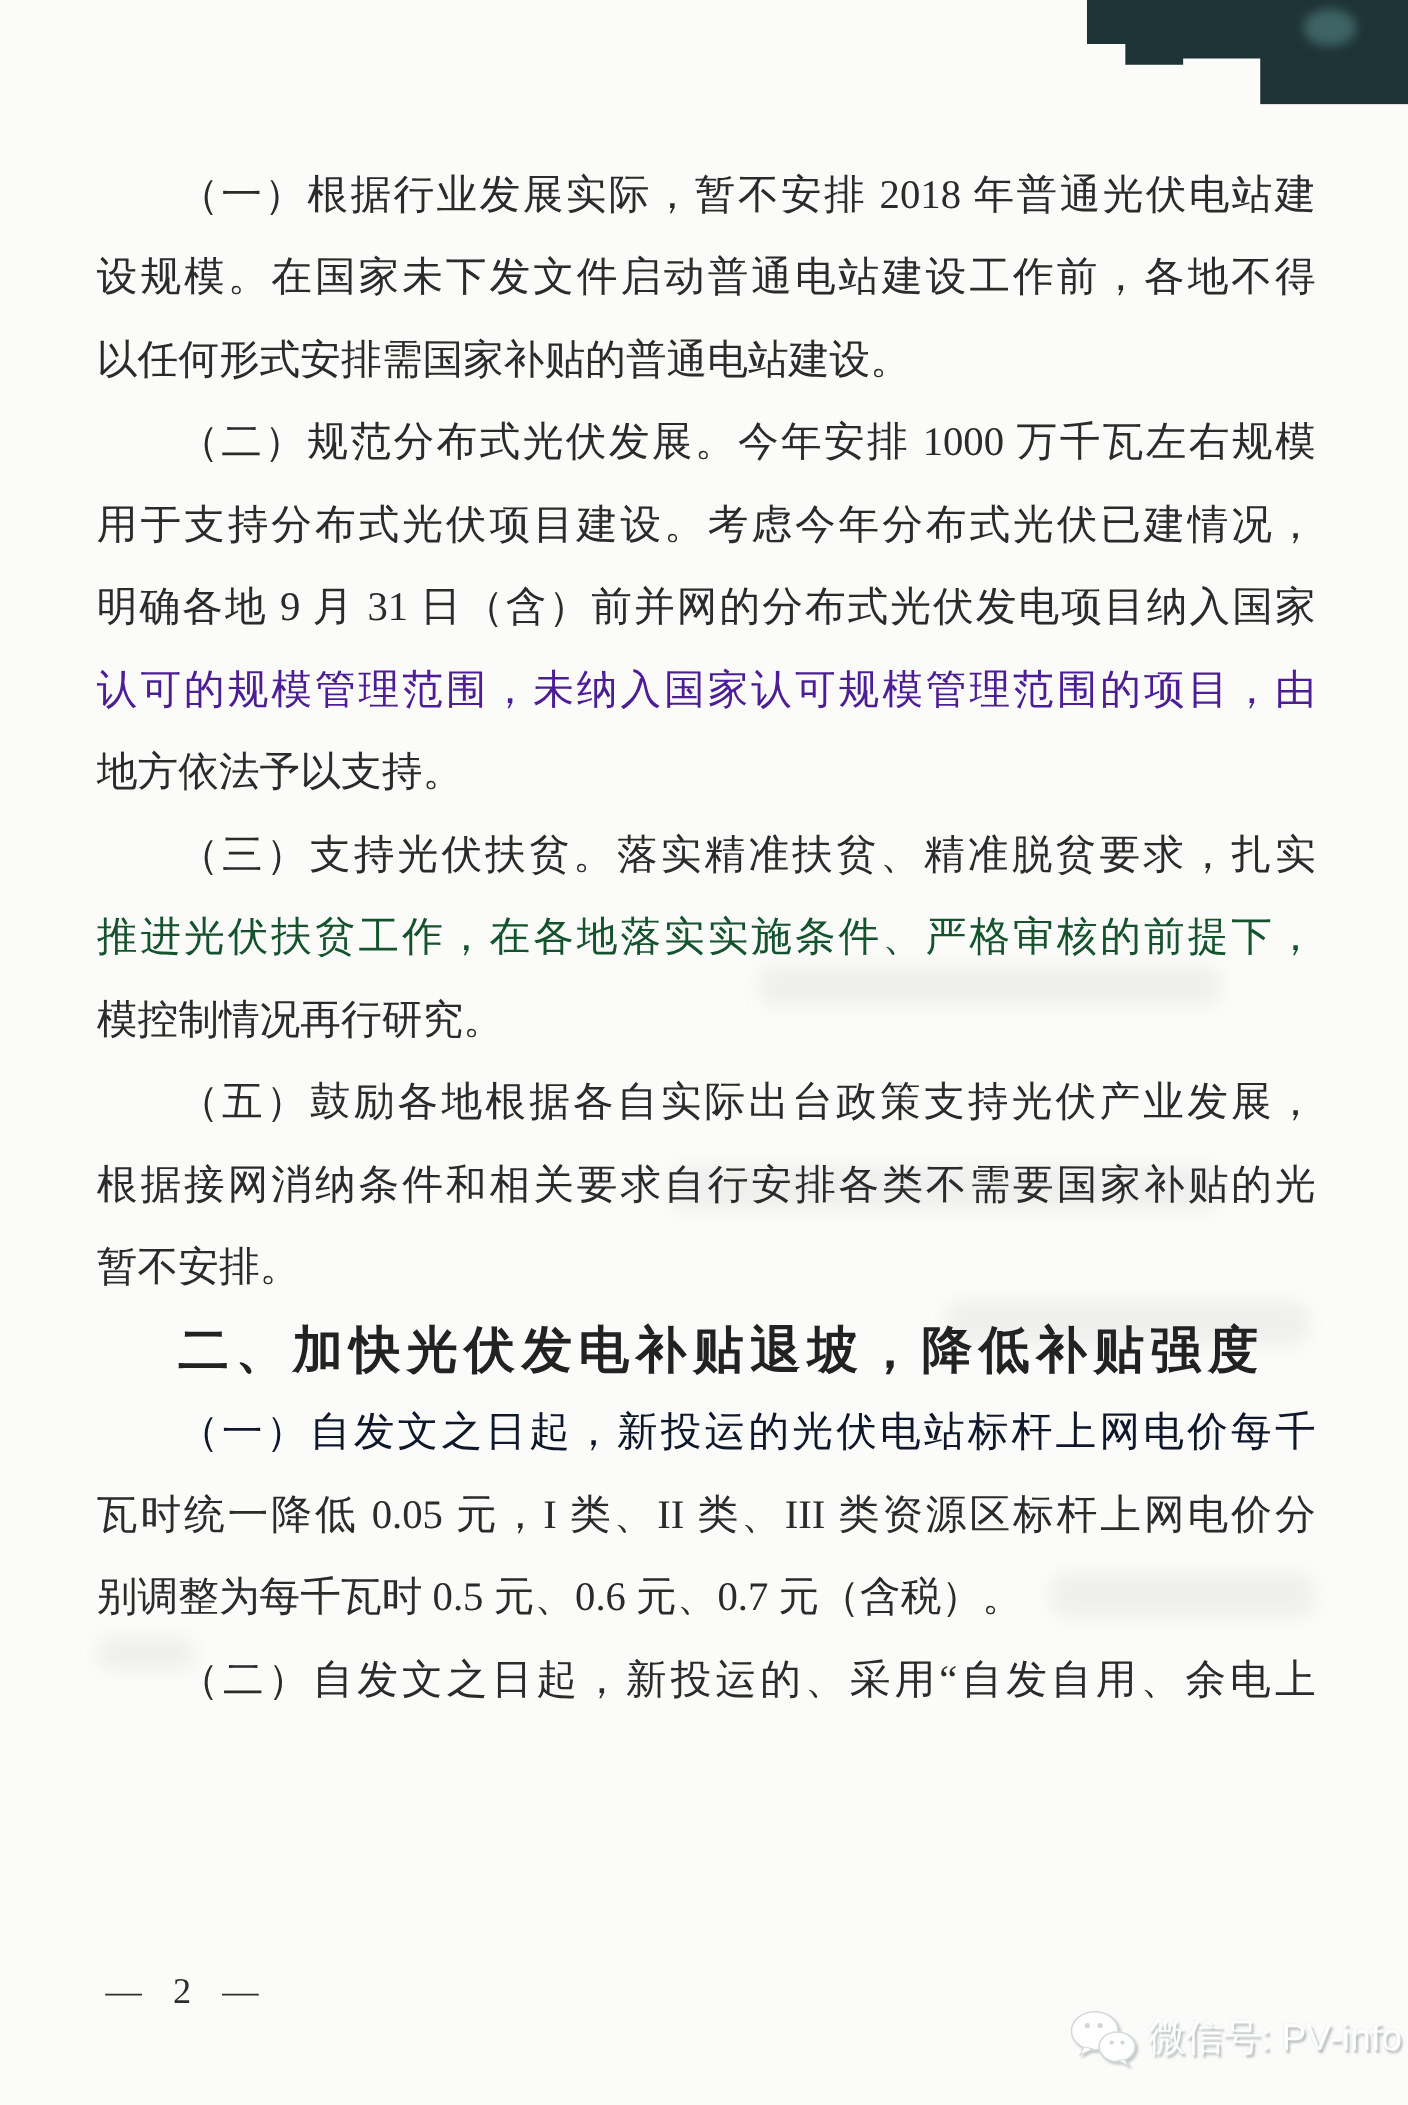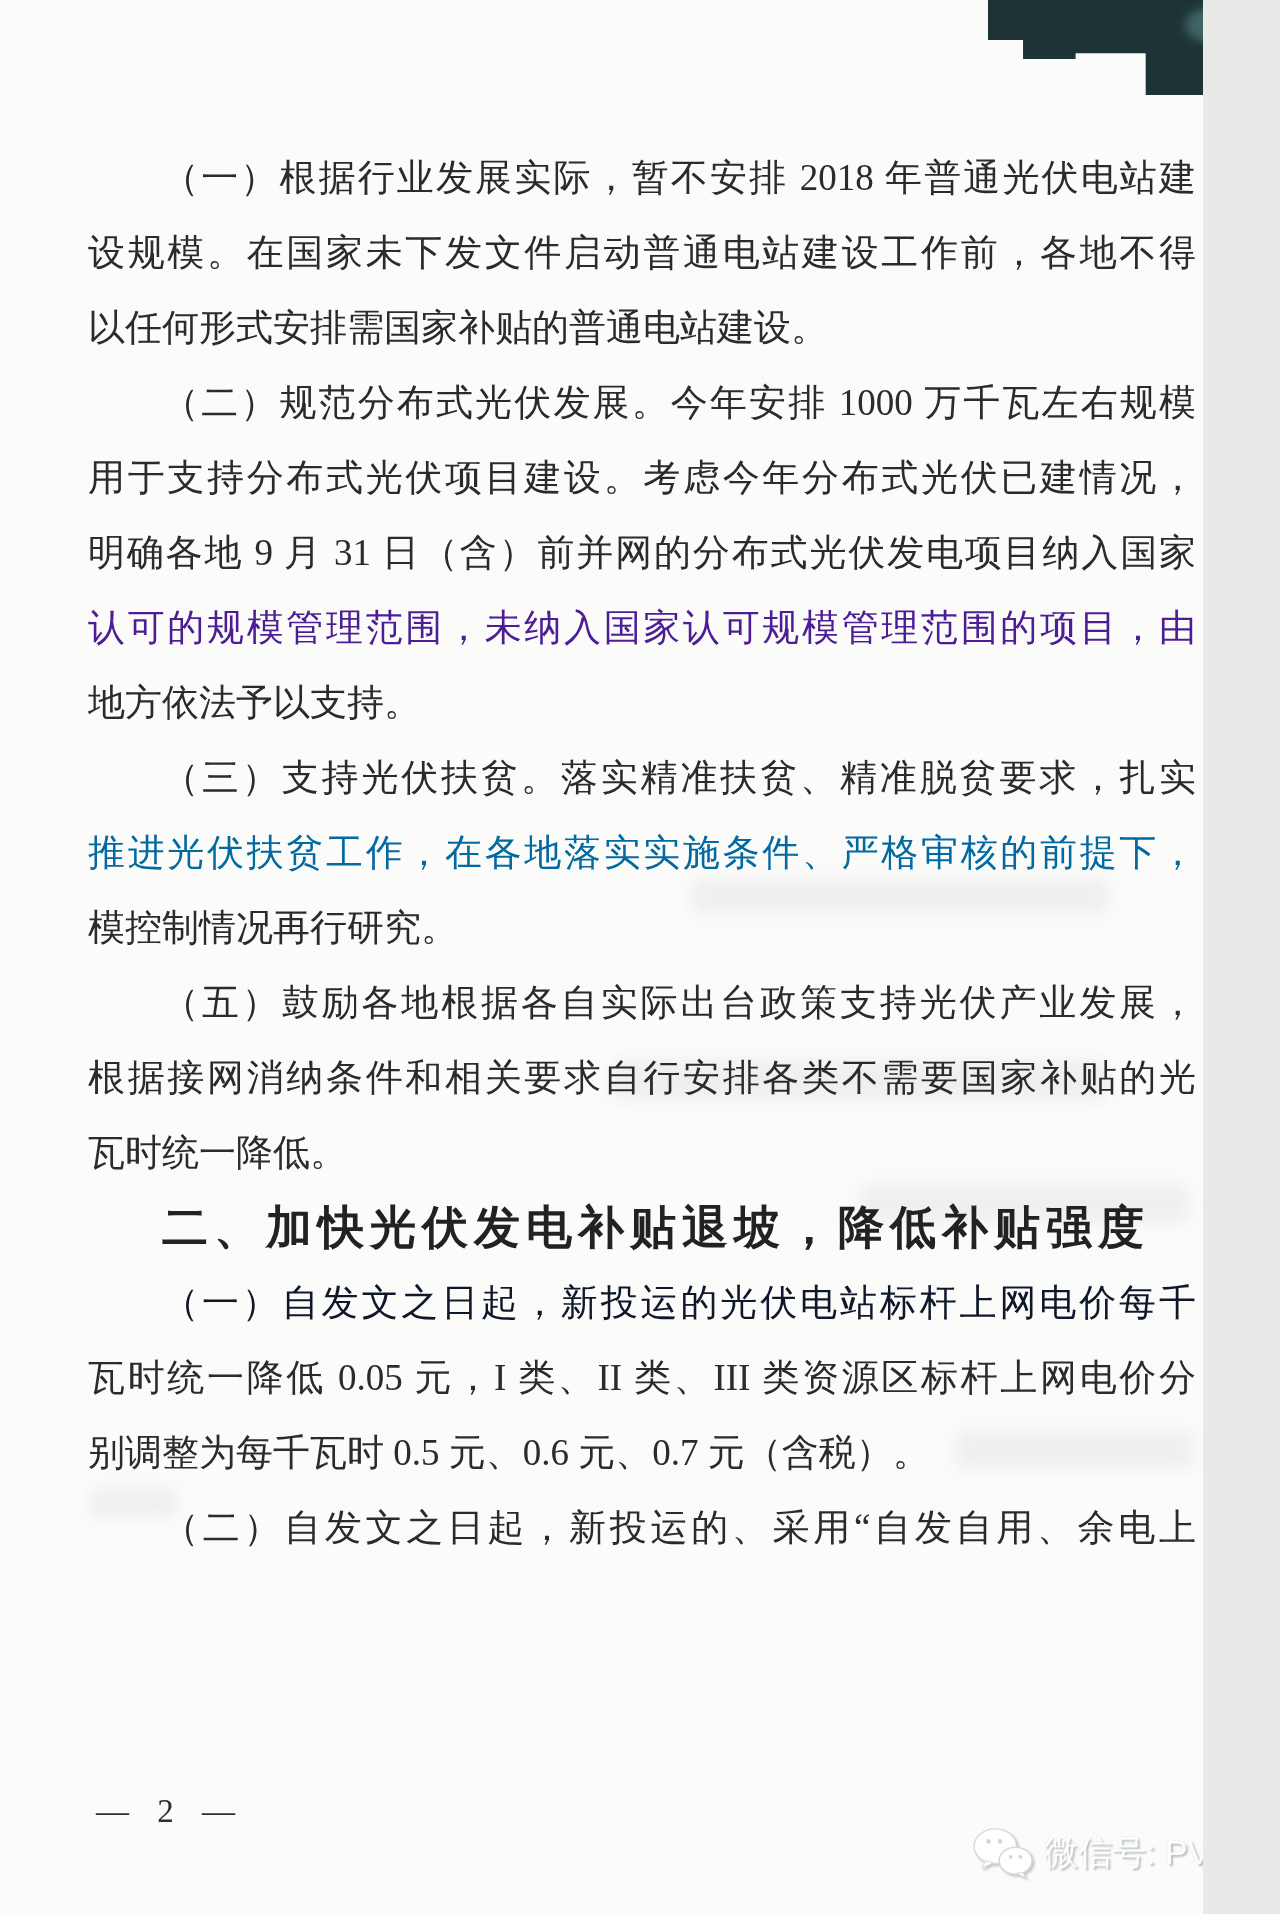--- a/index.html
+++ b/index.html
@@ -1,22 +1,21 @@
 <!DOCTYPE html>
 <html><head>
 <meta charset="utf-8">
 <style>
   html,body{margin:0;padding:0;}
   body{width:1280px;height:1914px;background:#e9e9e7;}
   .page{
-    position:relative;width:1180px;height:1914px;overflow:hidden;
+    position:relative;width:1280px;height:1914px;overflow:hidden;
     background:#fbfbf9;
     font-family:"Liberation Serif","DejaVu Serif",serif;
     color:#2b2b2b;
-    padding-left:23px;
   }
   
   .corner{
     position:absolute;left:988px;top:0;width:292px;height:95px;
     background:#1e3335;
     clip-path:polygon(0 0,100% 0,100% 100%,54% 100%,54% 56%,30% 56%,30% 62%,12% 62%,12% 42%,0 42%);
   }
   .corner-glint{
     position:absolute;left:1185px;top:8px;width:48px;height:34px;
     background:rgba(95,150,148,.5);filter:blur(5px);border-radius:50%;
@@ -73,25 +72,25 @@
   <div class="doc">
       <div class="line j ind" style="color: rgb(43, 43, 43);">（一）根据行业发展实际，暂不安排 2018 年普通光伏电站建</div>
       <div class="line j" style="color: rgb(43, 43, 43);">设规模。在国家未下发文件启动普通电站建设工作前，各地不得</div>
       <div class="line" style="color: rgb(43, 43, 43);">以任何形式安排需国家补贴的普通电站建设。</div>
       <div class="line j ind" style="color: rgb(43, 43, 43);">（二）规范分布式光伏发展。今年安排 1000 万千瓦左右规模</div>
       <div class="line j" style="color: rgb(43, 43, 43);">用于支持分布式光伏项目建设。考虑今年分布式光伏已建情况，</div>
       <div class="line j" style="color: rgb(43, 43, 43);">明确各地 9 月 31 日（含）前并网的分布式光伏发电项目纳入国家</div>
       <div class="line j" style="color: #4c1d95;">认可的规模管理范围，未纳入国家认可规模管理范围的项目，由</div>
       <div class="line" style="color: rgb(43, 43, 43);">地方依法予以支持。</div>
       <div class="line j ind" style="color: rgb(43, 43, 43);">（三）支持光伏扶贫。落实精准扶贫、精准脱贫要求，扎实</div>
-      <div class="line j" style="color: #0369a1;">推进光伏扶贫工作，在各地落实实施条件、严格审核的前提下，</div>
+      <div class="line j" style="color: #14532d;">推进光伏扶贫工作，在各地落实实施条件、严格审核的前提下，</div>
       <div class="line" style="color: rgb(43, 43, 43);">模控制情况再行研究。</div>
       <div class="line j ind" style="color: rgb(43, 43, 43);">（五）鼓励各地根据各自实际出台政策支持光伏产业发展，</div>
       <div class="line j" style="color: rgb(43, 43, 43);">根据接网消纳条件和相关要求自行安排各类不需要国家补贴的光</div>
-      <div class="line" style="color: rgb(43, 43, 43);">瓦时统一降低。</div>
+      <div class="line" style="color: rgb(43, 43, 43);">暂不安排。</div>
       <div class="line ind b">二、加快光伏发电补贴退坡，降低补贴强度</div>
       <div class="line j ind" style="color: #0f172a;">（一）自发文之日起，新投运的光伏电站标杆上网电价每千</div>
       <div class="line j" style="color: rgb(43, 43, 43);">瓦时统一降低 0.05 元，I 类、II 类、III 类资源区标杆上网电价分</div>
       <div class="line" style="color: rgb(43, 43, 43);">别调整为每千瓦时 0.5 元、0.6 元、0.7 元（含税）。</div>
       <div class="line j ind" style="color: rgb(43, 43, 43);">（二）自发文之日起，新投运的、采用“自发自用、余电上</div>
     </div>
 
   <div class="pagenum">— 2 —</div>
 
   <div class="watermark">

